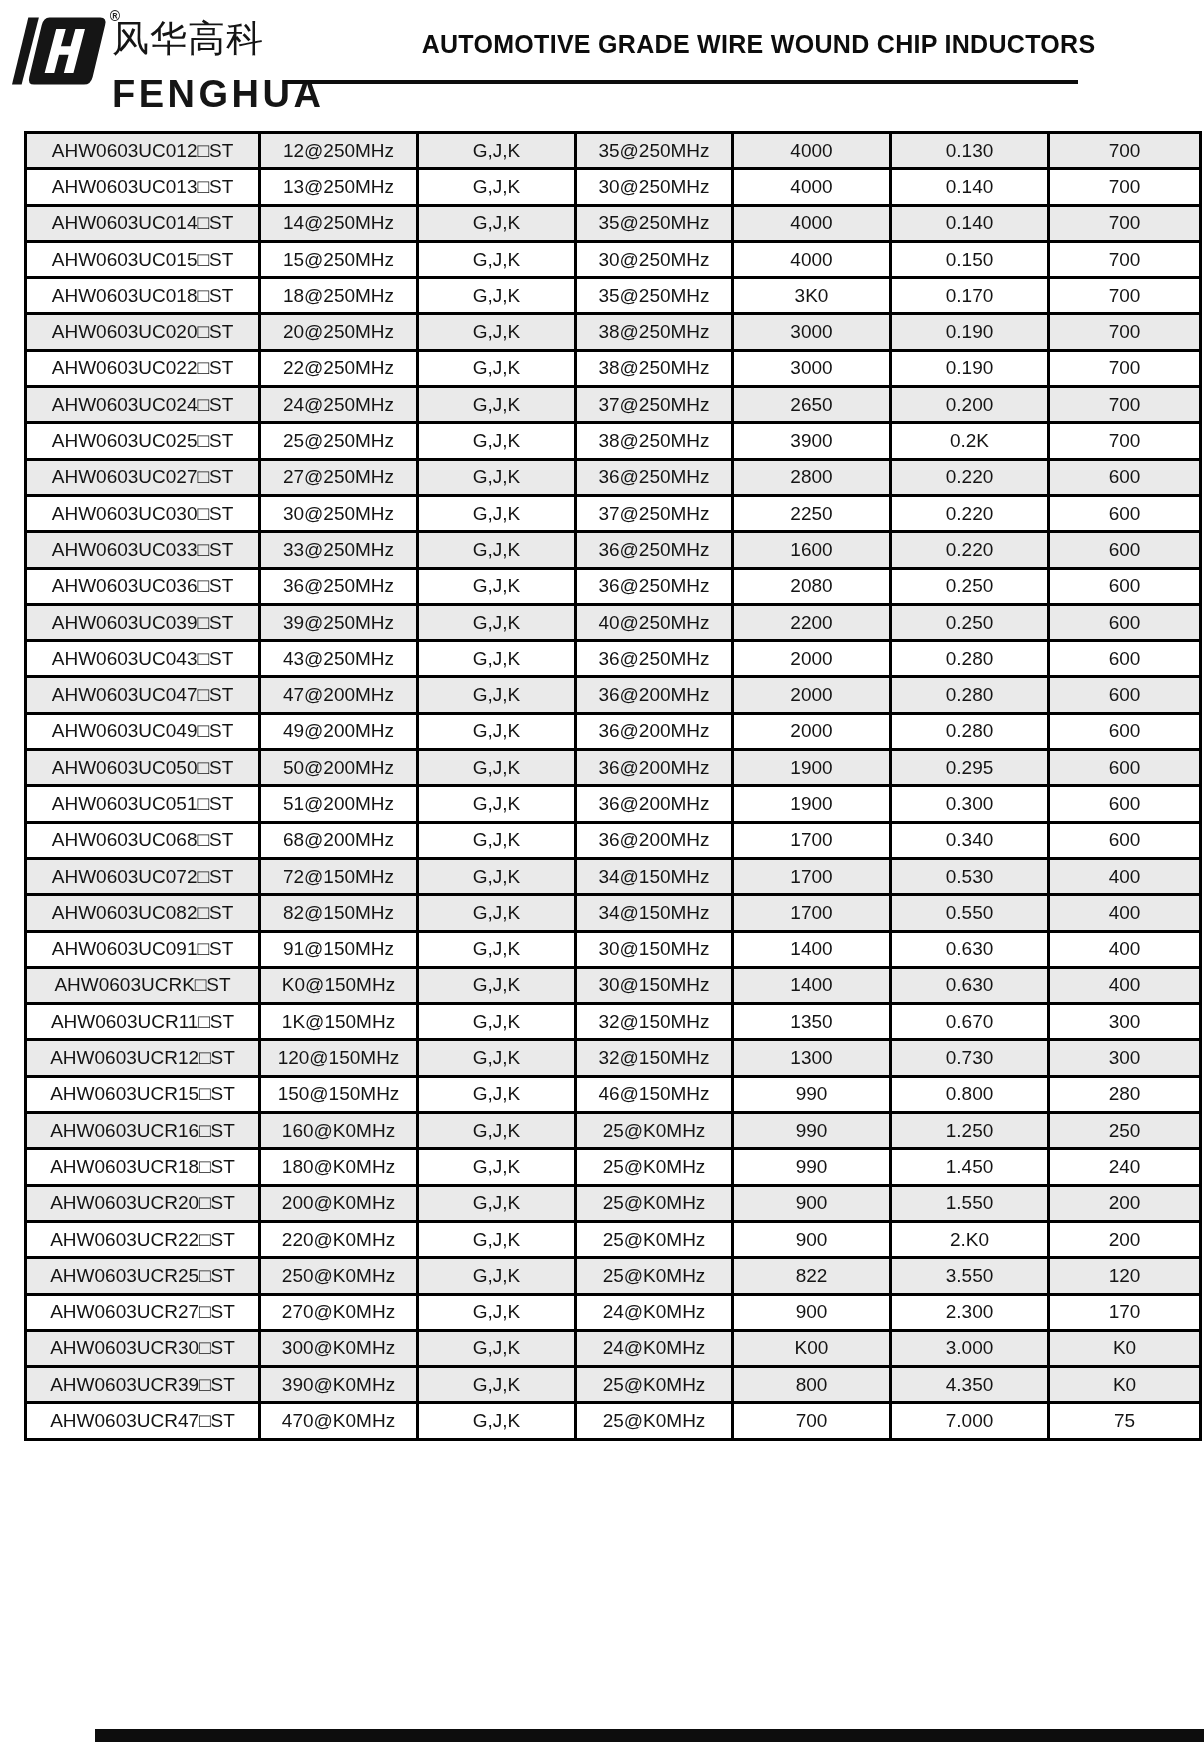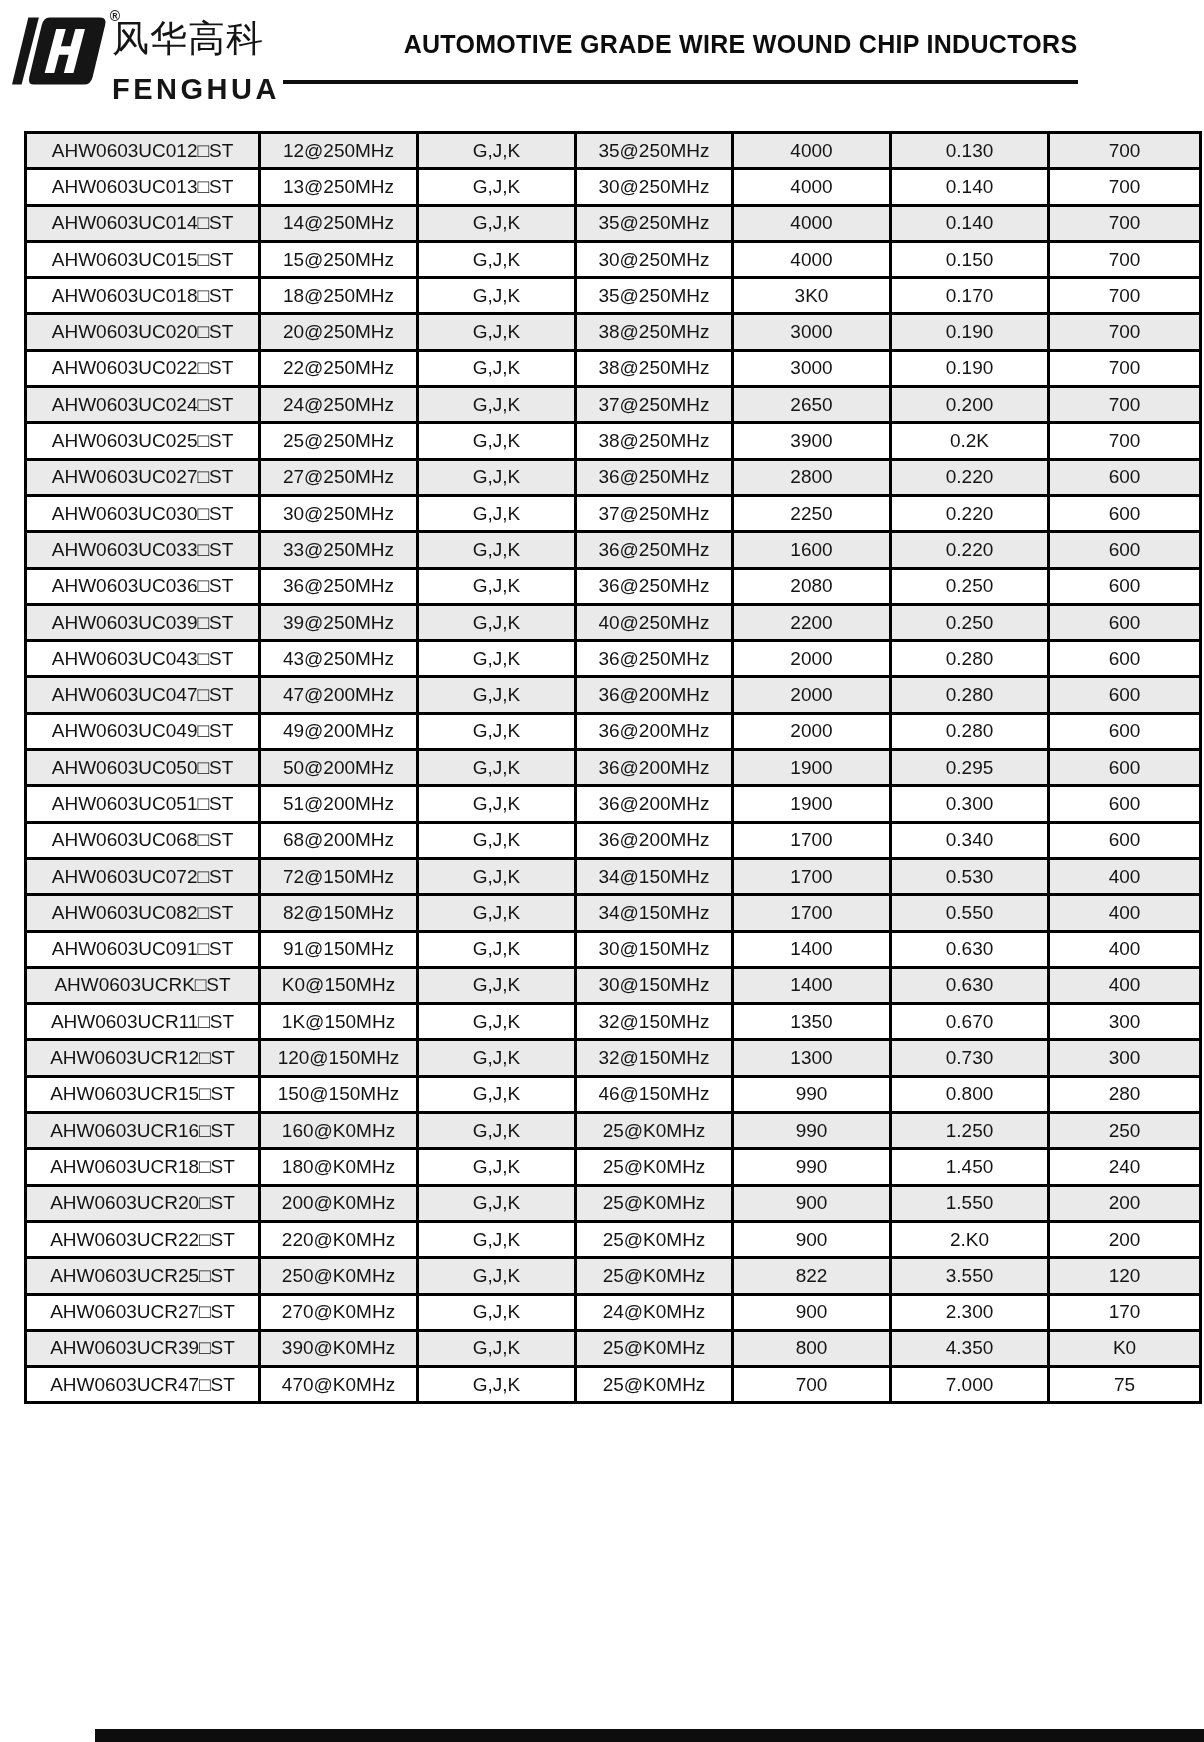--- a/index.html
+++ b/index.html
@@ -39,31 +39,31 @@
   }
   .brand-cn {
     font-size: 37px;
     font-weight: normal;
     letter-spacing: 1px;
     line-height: 1.05;
     color: #151515;
     white-space: nowrap;
   }
   .brand-en {
-    font-size: 29px;
+    font-size: 38px;
     font-weight: bold;
     letter-spacing: 3.5px;
     line-height: 1.0;
     margin-top: 16px;
     color: #151515;
     white-space: nowrap;
   }
   .page-title {
     position: absolute;
-    left: 343px;
+    left: 361px;
     top: 30px;
     width: 795px;
     text-align: center;
     font-size: 25px;
     font-weight: bold;
     letter-spacing: 0.3px;
     color: #0d0d0d;
     white-space: nowrap;
   }
   .title-underline {
@@ -440,20 +440,29 @@
         <tr class="row-white">
           <td>AHW0603UCR27□ST</td>
           <td>270@K0MHz</td>
           <td>G,J,K</td>
           <td>24@K0MHz</td>
           <td>900</td>
           <td>2.300</td>
           <td>170</td>
         </tr>
         <tr class="row-gray">
+          <td>AHW0603UCR30□ST</td>
+          <td>300@K0MHz</td>
+          <td>G,J,K</td>
+          <td>24@K0MHz</td>
+          <td>K00</td>
+          <td>3.000</td>
+          <td>K0</td>
+        </tr>
+        <tr class="row-gray">
           <td>AHW0603UCR39□ST</td>
           <td>390@K0MHz</td>
           <td>G,J,K</td>
           <td>25@K0MHz</td>
           <td>800</td>
           <td>4.350</td>
           <td>K0</td>
         </tr>
         <tr class="row-white">
           <td>AHW0603UCR47□ST</td>

